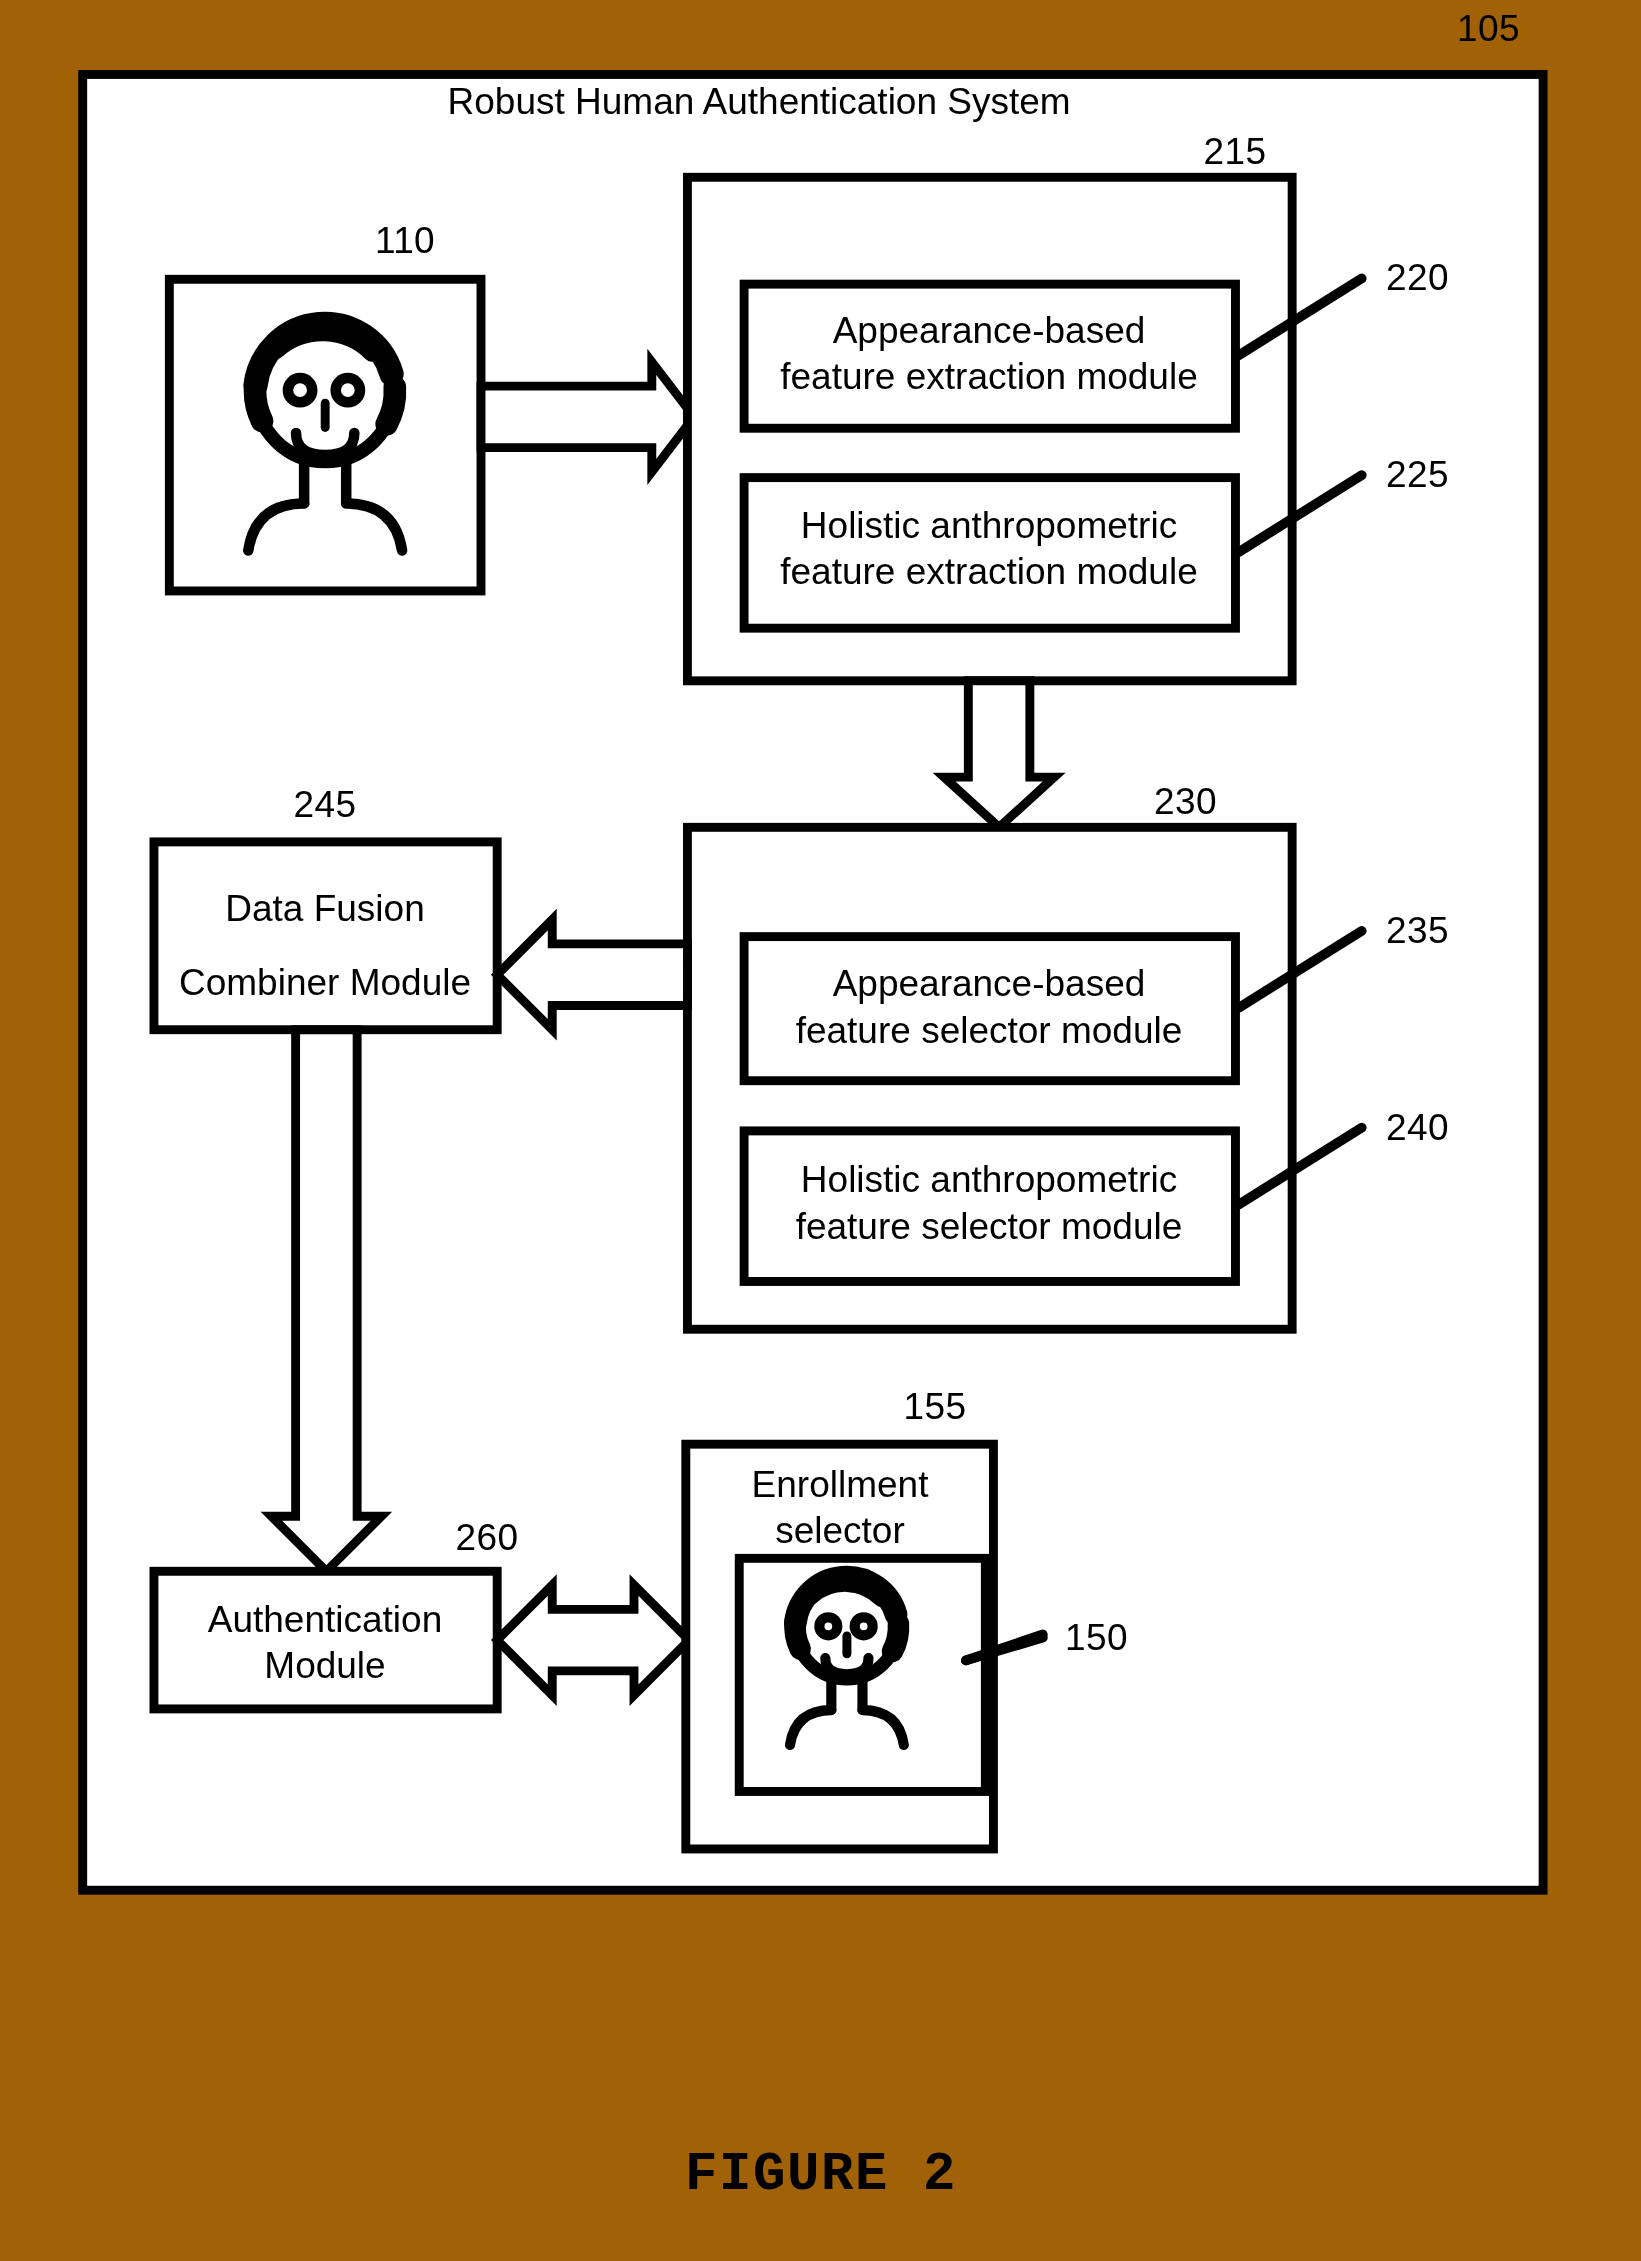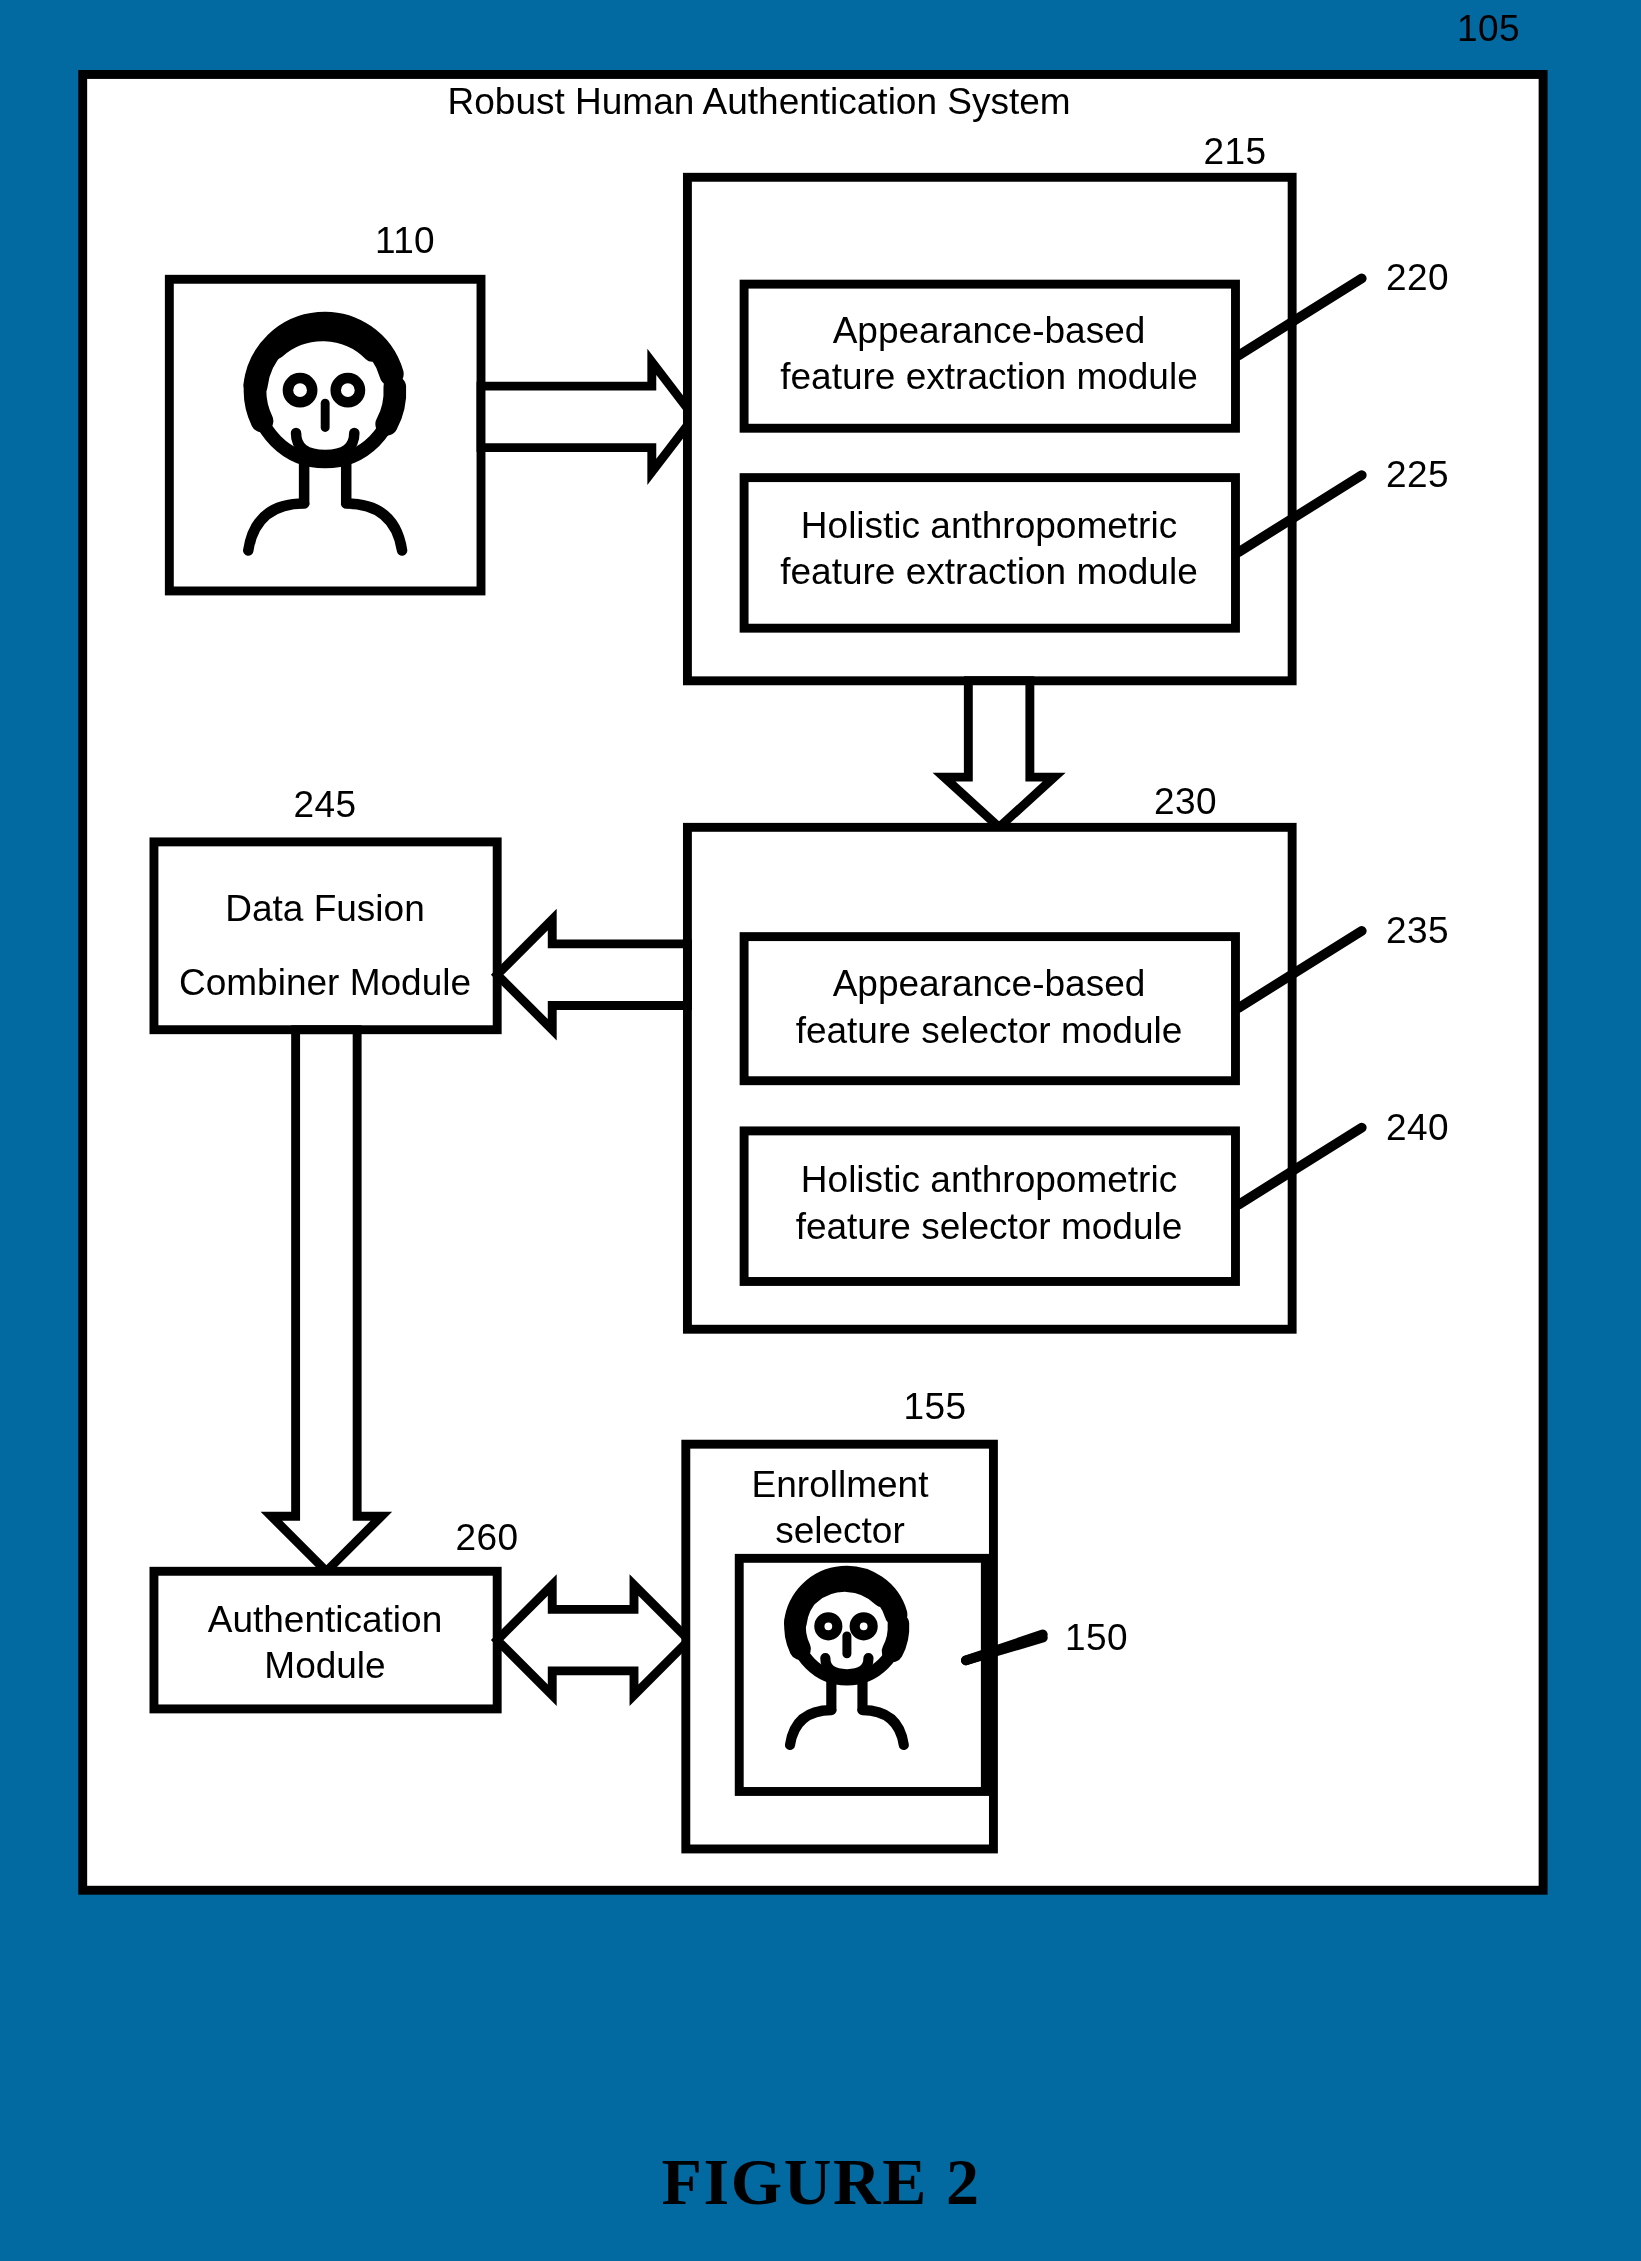--- a/index.html
+++ b/index.html
@@ -7,21 +7,21 @@
     padding: 0;
     background: #ffffff;
   }
   body {
     font-family: "Liberation Sans", sans-serif;
   }
   #page {
     position: relative;
     width: 1642px;
     height: 2261px;
-    background: #0369a1;
+    background: #a16207;
     overflow: hidden;
   }
   .svg-layer {
     position: absolute;
     left: 0;
     top: 0;
     width: 1642px;
     height: 2261px;
   }
   .lbl {
@@ -37,23 +37,23 @@
   }
   .boxtitle {
     font-size: 37px;
     text-align: left;
   }
   .boxtext {
     font-size: 37px;
     text-align: center;
   }
   .figcaption {
-    font-family: Liberation Serif, serif;
+    font-family: Liberation Mono, monospace;
     font-weight: bold;
-    font-size: 66px;
+    font-size: 54px;
     letter-spacing: 1.6px;
     text-align: center;
   }
   .ctr {
     transform: translateX(-50%);
   }
 </style>
 </head>
 <body>
 

